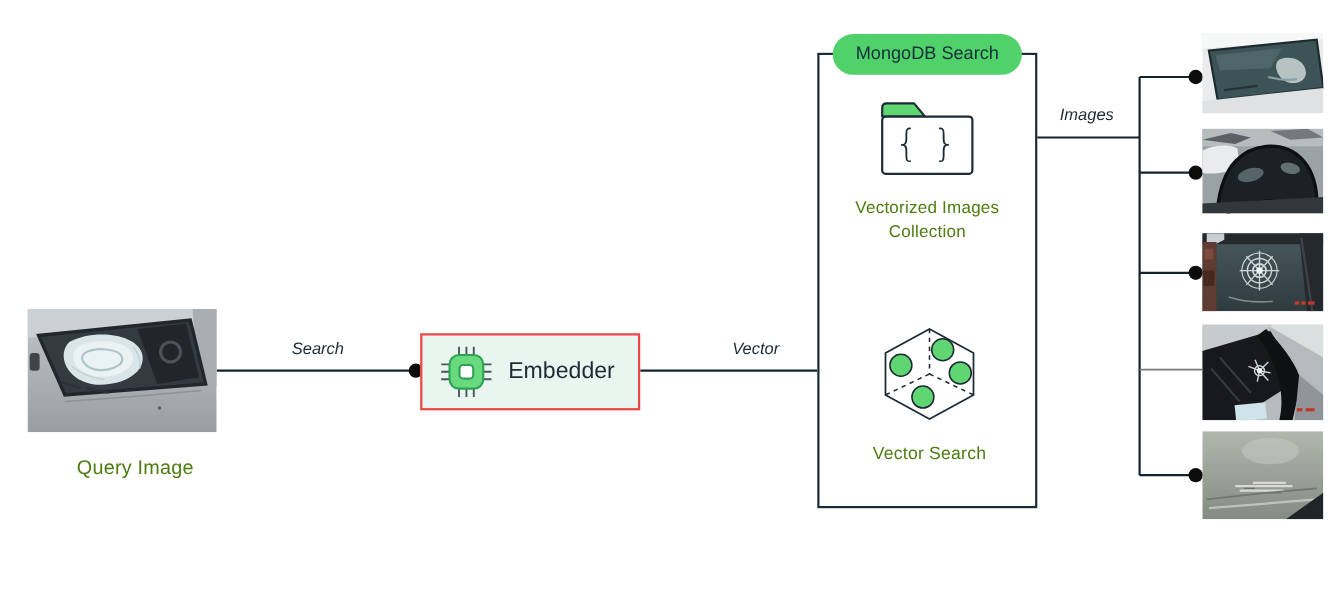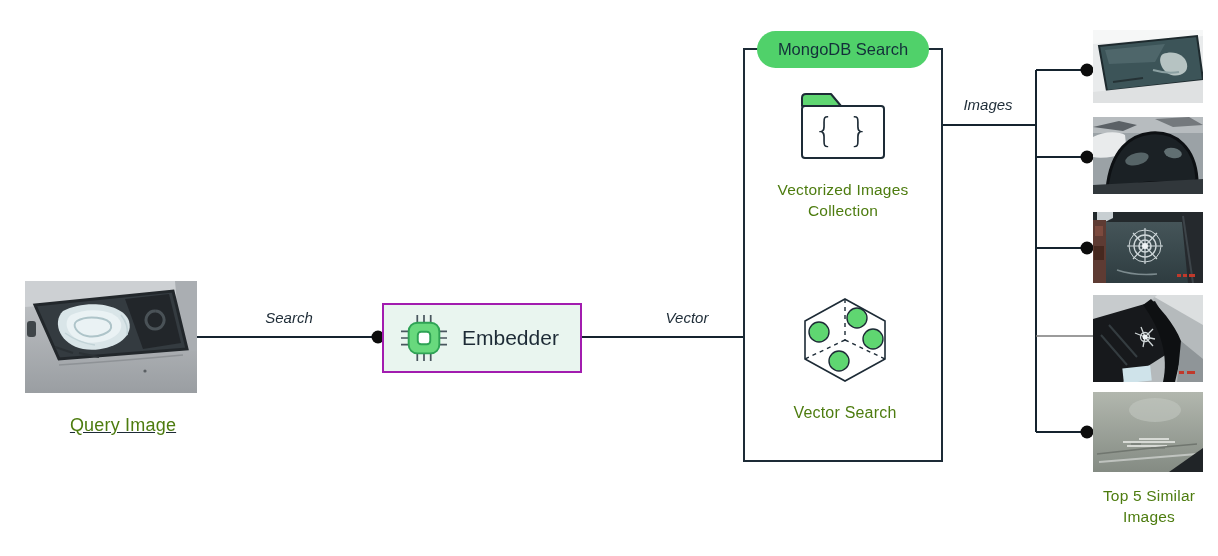--- a/index.html
+++ b/index.html
@@ -33,30 +33,30 @@
     position: absolute;
     font-style: italic;
     font-size: 15px;
     color: #1d2b36;
     text-align: center;
     transform: translateX(-50%);
     white-space: nowrap;
   }
 
   
-  #query-fig { left: 25px; top: 281px; width: 196px; text-decoration: underline; }
+  #query-fig { left: 25px; top: 281px; width: 196px; }
   #query-fig .thumb { width: 172px; height: 112px; display: block; }
   #query-label { margin-top: 20px; font-size: 18px; }
 
   
   #embedder {
     left: 382px; top: 303px;
     width: 200px; height: 70px;
     background: #e9f5ef;
-    border: 2px solid #a21caf;
+    border: 2px solid #ef4444;
     display: flex; align-items: center;
     padding-left: 17px; gap: 15px;
   }
   #embedder-text { font-size: 21px; color: #1d2b36; }
 
   
   #atlas-box {
     left: 743px; top: 48px;
     width: 200px; height: 414px;
     border: 2px solid #1d2b36;
@@ -280,15 +280,14 @@
       <rect width="110" height="80" fill="url(#g5)"></rect>
       <ellipse cx="62" cy="18" rx="26" ry="12" fill="#c2c7bf" opacity="0.6"></ellipse>
       <path d="M30,50 h52 M34,54 h40 M46,47 h30" stroke="#e8eae6" stroke-width="2" opacity="0.8"></path>
       <path d="M38,52 h10 M58,56 h14" stroke="#6a706a" stroke-width="1.2"></path>
       <path d="M4,62 q50,-6 100,-10" stroke="#70766f" stroke-width="1.5" fill="none"></path>
       <path d="M6,70 q48,-4 98,-8" stroke="#d6d9d6" stroke-width="2" fill="none" opacity="0.7"></path>
       <polygon points="76,80 110,56 110,80" fill="#202427"></polygon>
     </svg>
   </div>
 
-  <div id="results-label" class="abs node-label">Top 5 Similar Images</div>
 
 </div>
 
 </body></html>

